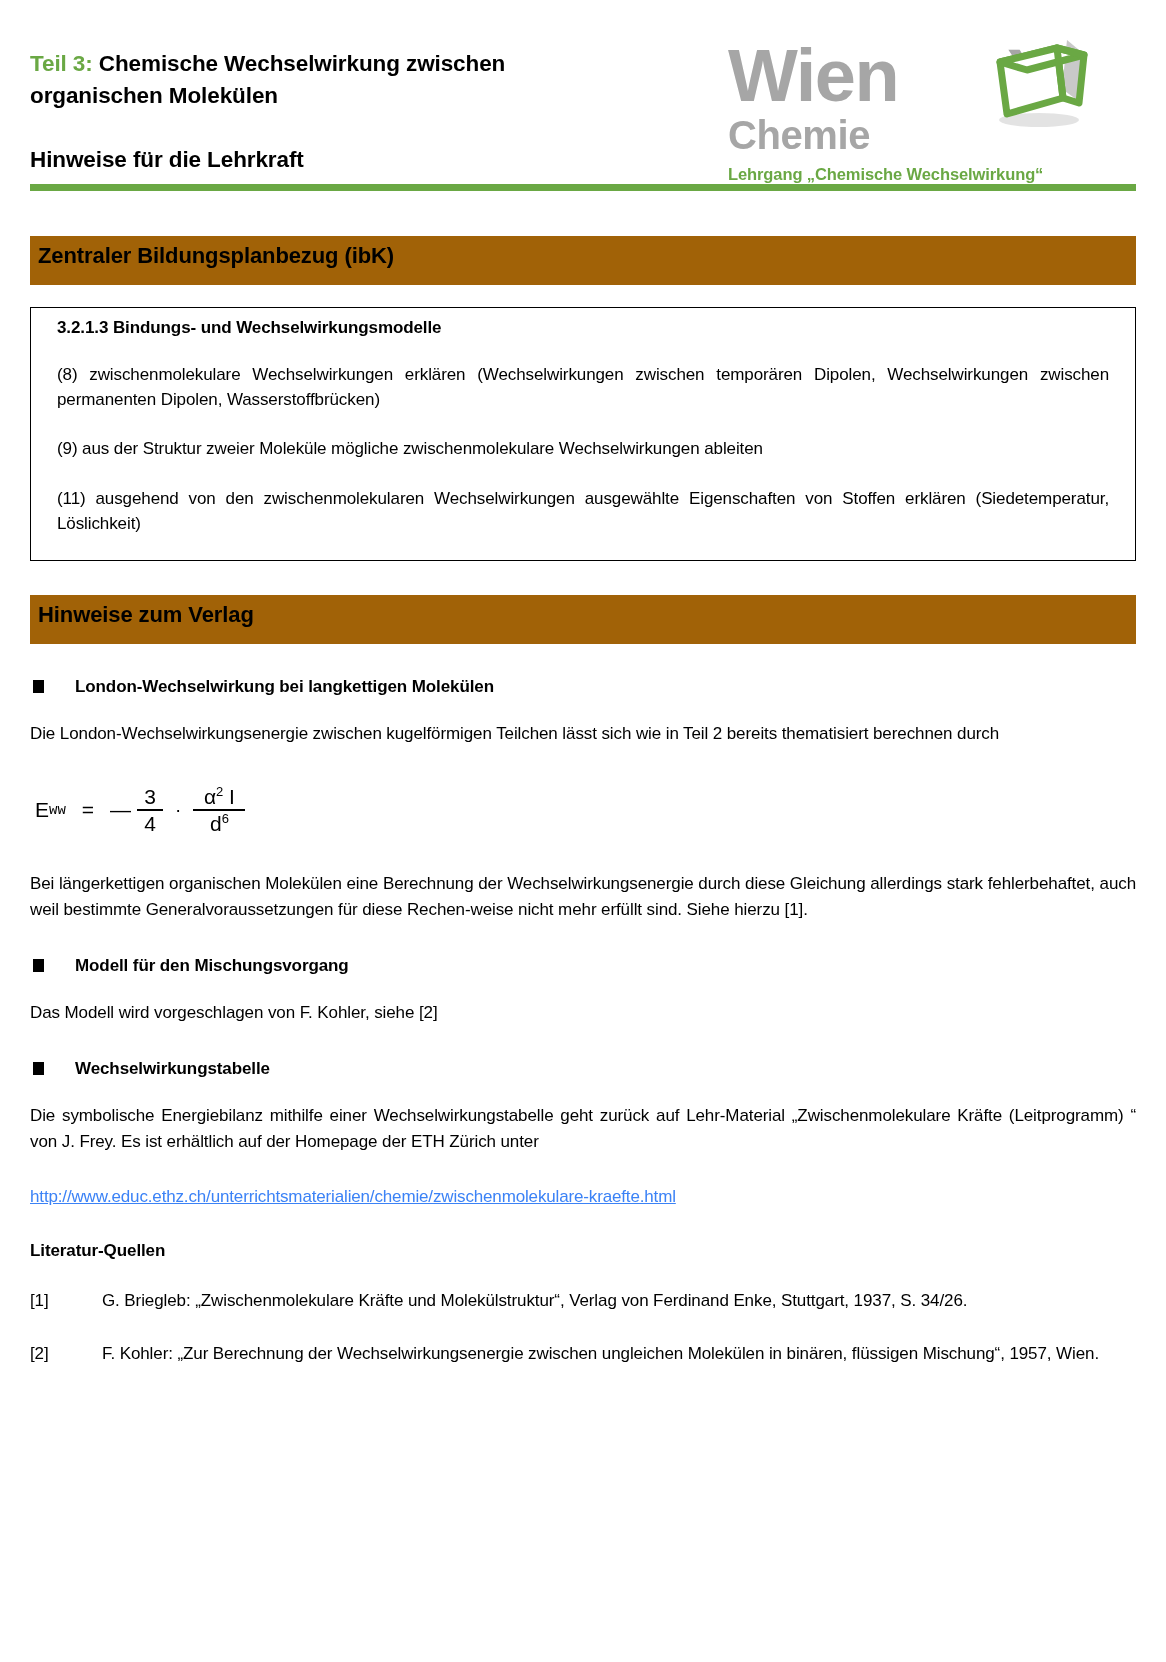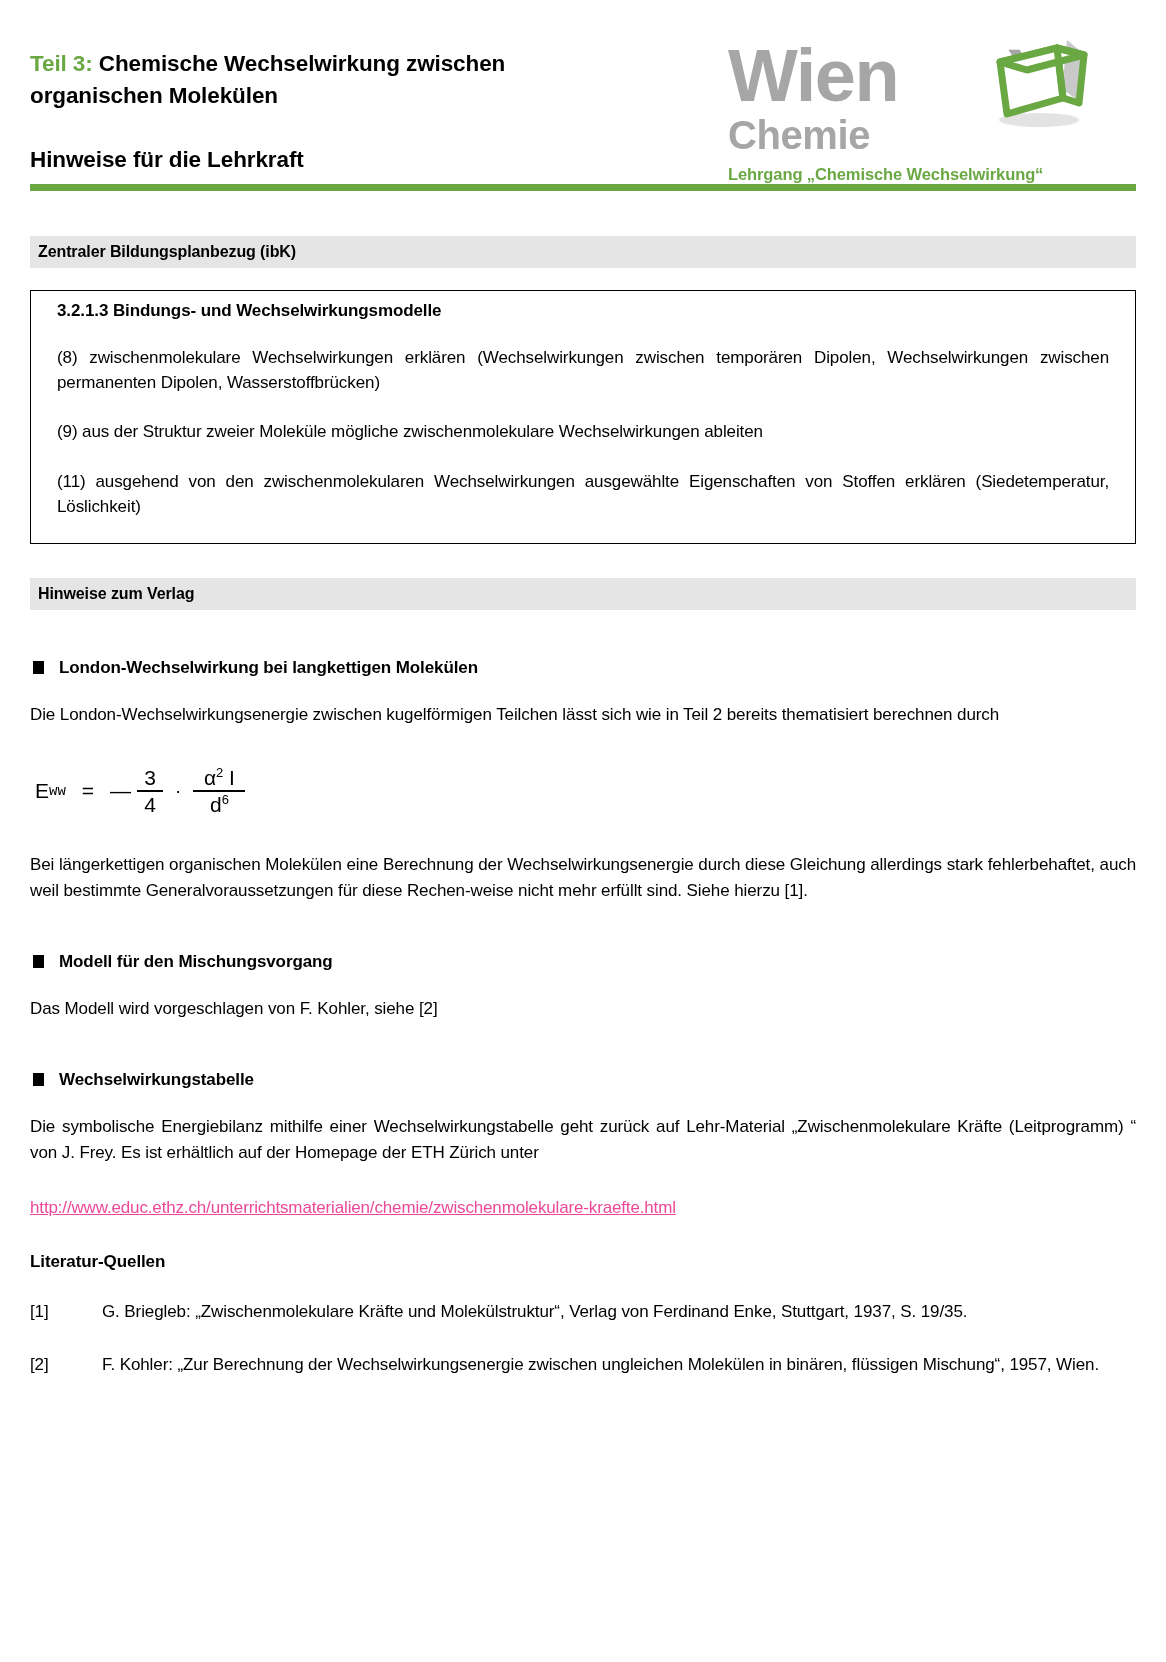--- a/index.html
+++ b/index.html
@@ -98,24 +98,24 @@
 
   
   .green-rule {
     height: 7px;
     background: #6aa844;
     margin: 24px 0 0 0;
   }
 
   
   .band {
-    background: #e5e5e5;
-    font-size: 16px;
-    font-weight: bold;
-    padding: 7px 8px 7px 8px;
+    background: #a16207;
+    font-size: 22px;
+    font-weight: bold;
+    padding: 7px 8px 16px 8px;
     box-sizing: border-box;
     letter-spacing: -0.1px;
   }
   .band-ibk { margin-top: 45px; }
   .band-inhalt { margin-top: 34px; }
 
   
   .framed-box {
     border: 1.4px solid #000000;
     margin-top: 22px;
@@ -132,24 +132,25 @@
     line-height: 1.45;
     margin-top: 25px;
     text-align: justify;
     letter-spacing: -0.1px;
   }
 
   
   .bullet-head {
     font-size: 17px;
     font-weight: bold;
-    margin-top: 48px;
+    margin-top: 33px;
     display: flex;
     align-items: baseline;
     letter-spacing: -0.1px;
+    gap: 16px;
   }
   .sq-bullet {
     display: inline-block;
     width: 11px;
     height: 13px;
     background: #000;
     margin-right: 15px;
     margin-left: 3px;
     flex: none;
     position: relative;
@@ -191,21 +192,21 @@
     border-top: 2.2px solid #000;
   }
   .frac.wide .bar { min-width: 52px; }
   .f-dot { margin: 0 12px; font-size: 19px; }
   .sup { font-size: 13px; vertical-align: super; }
 
   
   .url-line { margin-top: 32px; }
   .url-link {
     font-size: 17px;
-    color: #ec4899;
+    color: #3b82f6;
     text-decoration: underline;
     letter-spacing: -0.15px;
   }
 
   
   .lit-head {
     font-size: 17px;
     font-weight: bold;
     margin-top: 34px;
     letter-spacing: -0.1px;
@@ -314,21 +315,21 @@
   <div class="para">Die symbolische Energiebilanz mithilfe einer Wechselwirkungstabelle geht zurück auf Lehr-Material „Zwischenmolekulare Kräfte (Leitprogramm) “ von J. Frey. Es ist erhältlich auf der Homepage der ETH Zürich unter</div>
 
   <div class="url-line">
     <a class="url-link" href="#">http://www.educ.ethz.ch/unterrichtsmaterialien/chemie/zwischenmolekulare-kraefte.html</a>
   </div>
 
   <div class="lit-head">Literatur-Quellen</div>
 
   <div class="ref-row">
     <span class="ref-num">[1]</span>
-    <span class="ref-text">G. Briegleb: „Zwischenmolekulare Kräfte und Molekülstruktur“, Verlag von Ferdinand Enke, Stuttgart, 1937, S. 19/35.</span>
+    <span class="ref-text">G. Briegleb: „Zwischenmolekulare Kräfte und Molekülstruktur“, Verlag von Ferdinand Enke, Stuttgart, 1937, S. 34/26.</span>
   </div>
 
   <div class="ref-row">
     <span class="ref-num">[2]</span>
     <span class="ref-text">F. Kohler: „Zur Berechnung der Wechselwirkungsenergie zwischen ungleichen Molekülen in binären, flüssigen Mischung“, 1957, Wien.</span>
   </div>
 
 </div>
 
 </body></html>

